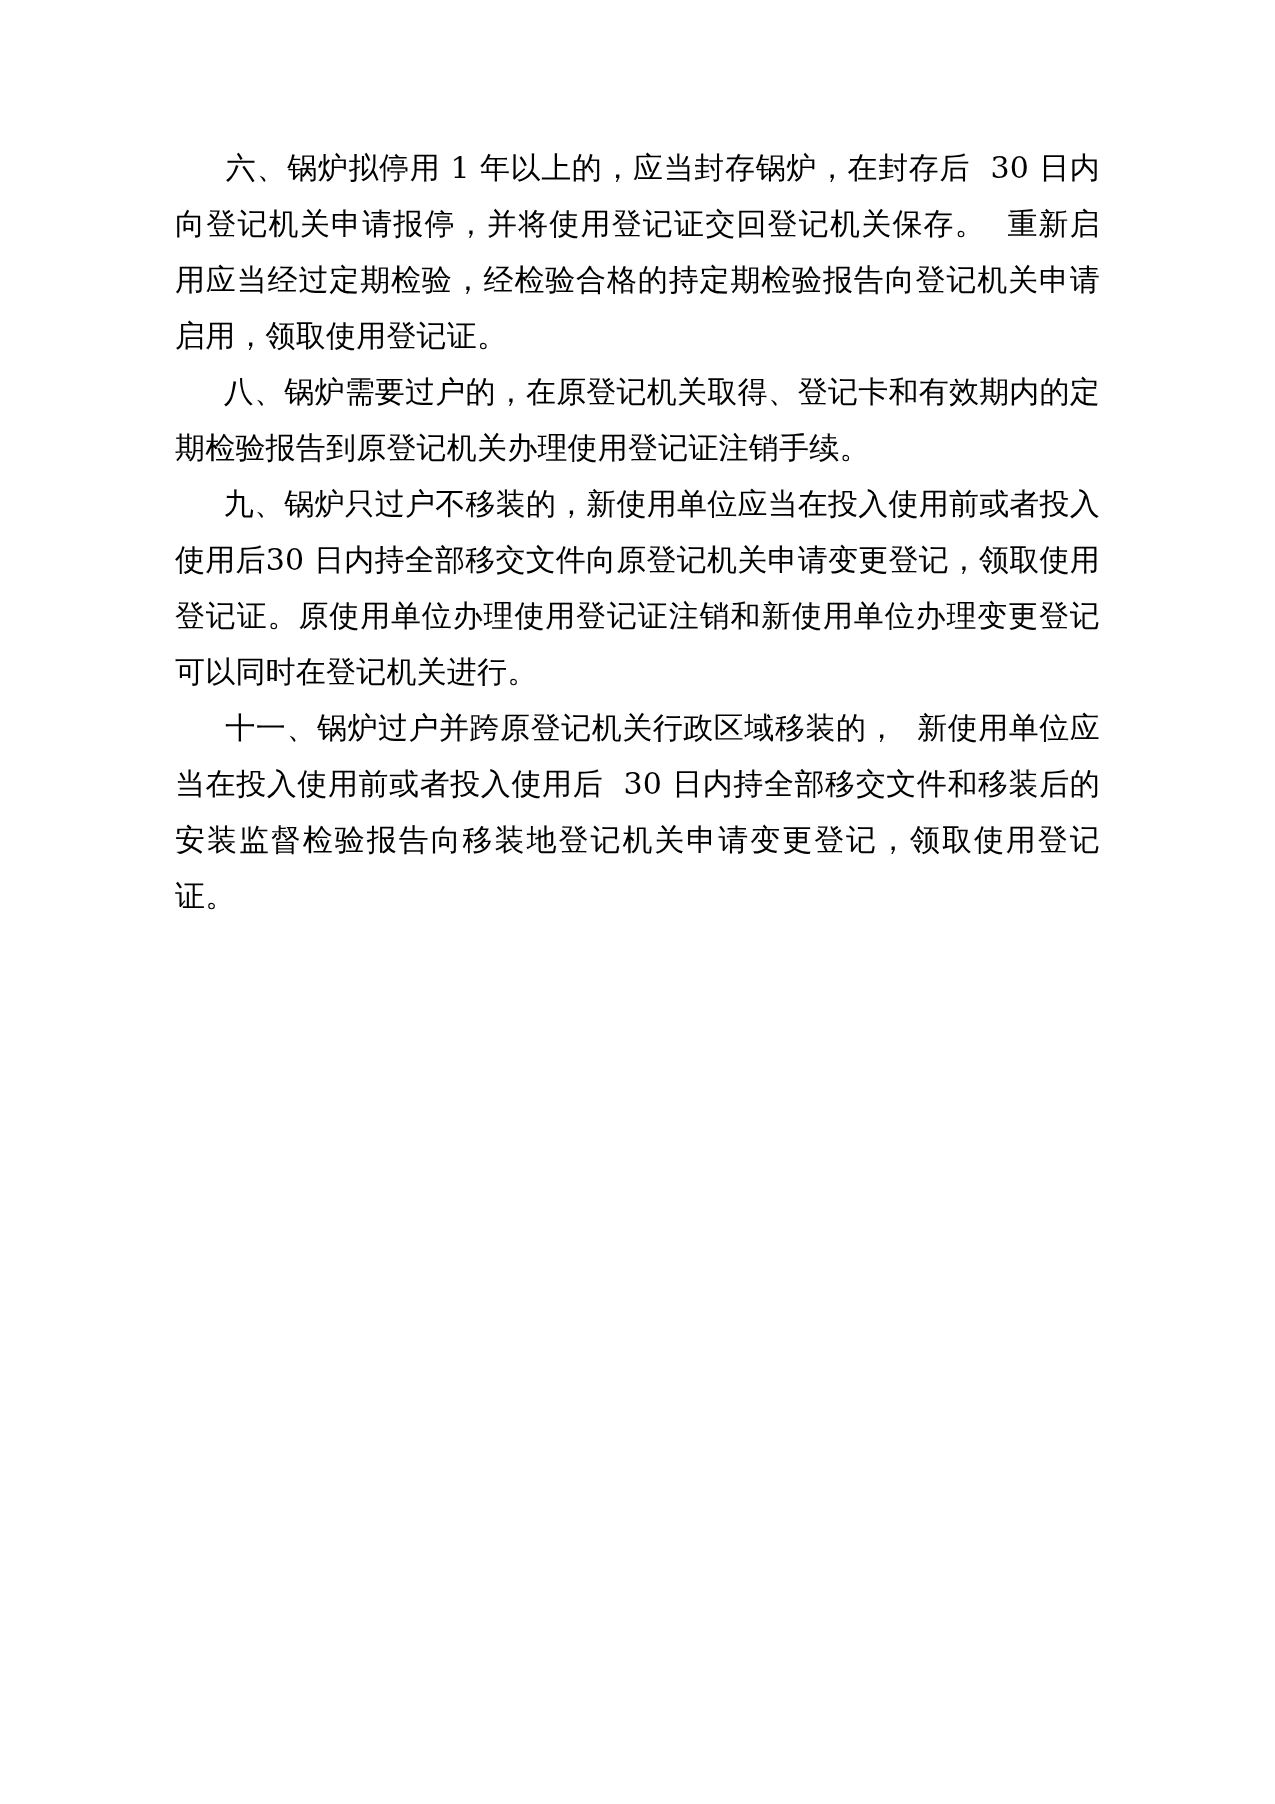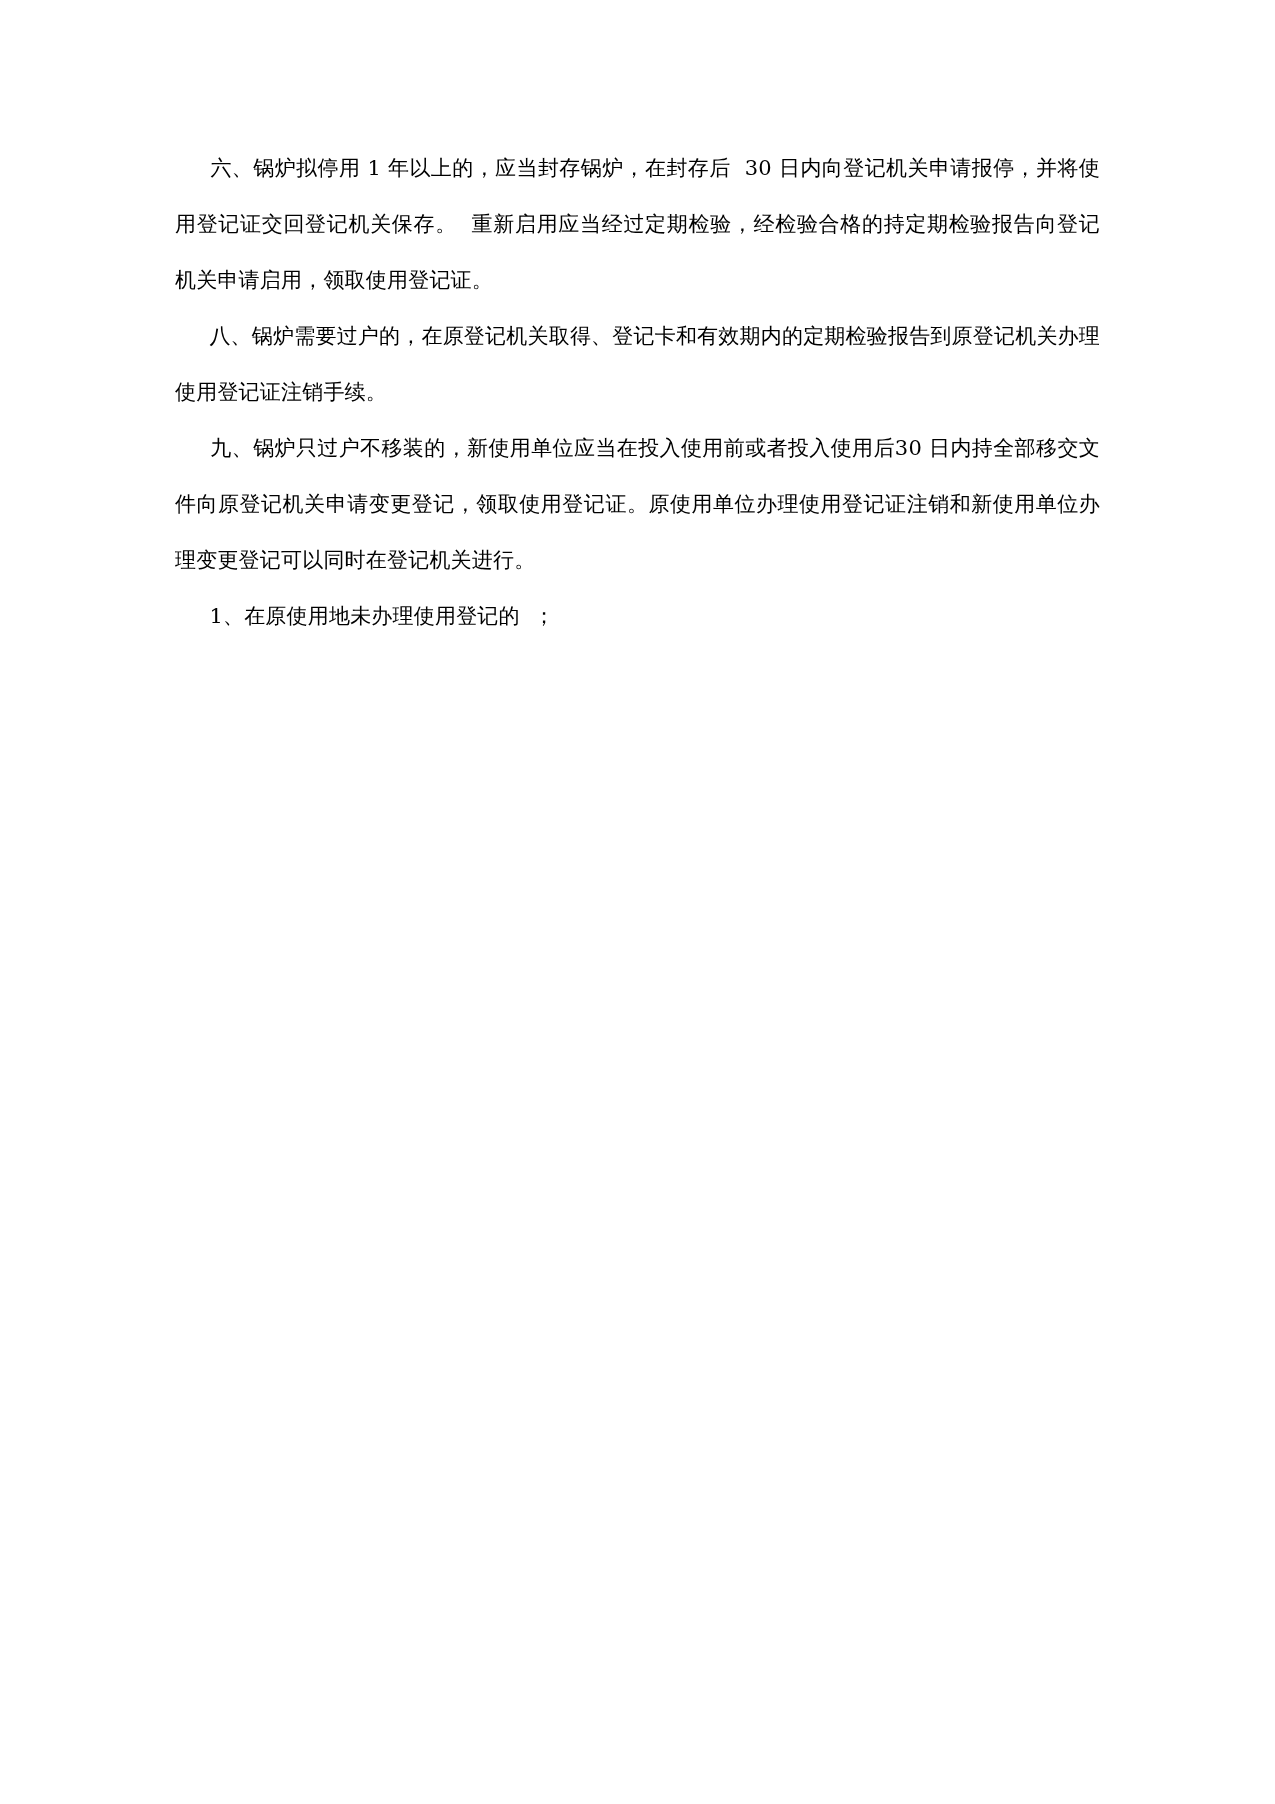--- a/index.html
+++ b/index.html
@@ -19,36 +19,36 @@
     width: 1275px;
     height: 1804px;
     background: #ffffff;
     box-sizing: border-box;
     padding: 140px 175px 0 175px;
   }
   .doc-body {
     width: 925px;
   }
   .para {
-    font-size: 21px;
+    font-size: 30px;
     line-height: 56px;
     text-align: justify;
     text-justify: inter-ideograph;
     margin: 0 0 0 0;
     letter-spacing: 0.2px;
     white-space: pre-wrap;
     text-indent: 0;
   }
   .para + .para {
     margin-top: 0px;
   }
 </style>
 </head>
 <body>
 
 <div class="page">
   <div class="doc-body">
     <p class="para">     六、锅炉拟停用 1 年以上的，应当封存锅炉，在封存后  30 日内向登记机关申请报停，并将使用登记证交回登记机关保存。  重新启用应当经过定期检验，经检验合格的持定期检验报告向登记机关申请启用，领取使用登记证。</p>
     <p class="para">     八、锅炉需要过户的，在原登记机关取得、登记卡和有效期内的定期检验报告到原登记机关办理使用登记证注销手续。</p>
     <p class="para">     九、锅炉只过户不移装的，新使用单位应当在投入使用前或者投入使用后30 日内持全部移交文件向原登记机关申请变更登记，领取使用登记证。原使用单位办理使用登记证注销和新使用单位办理变更登记可以同时在登记机关进行。</p>
-    <p class="para">     1、在原使用地未办理使用登记的  ；</p>
+    <p class="para">     十一、锅炉过户并跨原登记机关行政区域移装的，  新使用单位应当在投入使用前或者投入使用后  30 日内持全部移交文件和移装后的安装监督检验报告向移装地登记机关申请变更登记，领取使用登记证。</p>
   </div>
 </div>
 
 </body></html>

